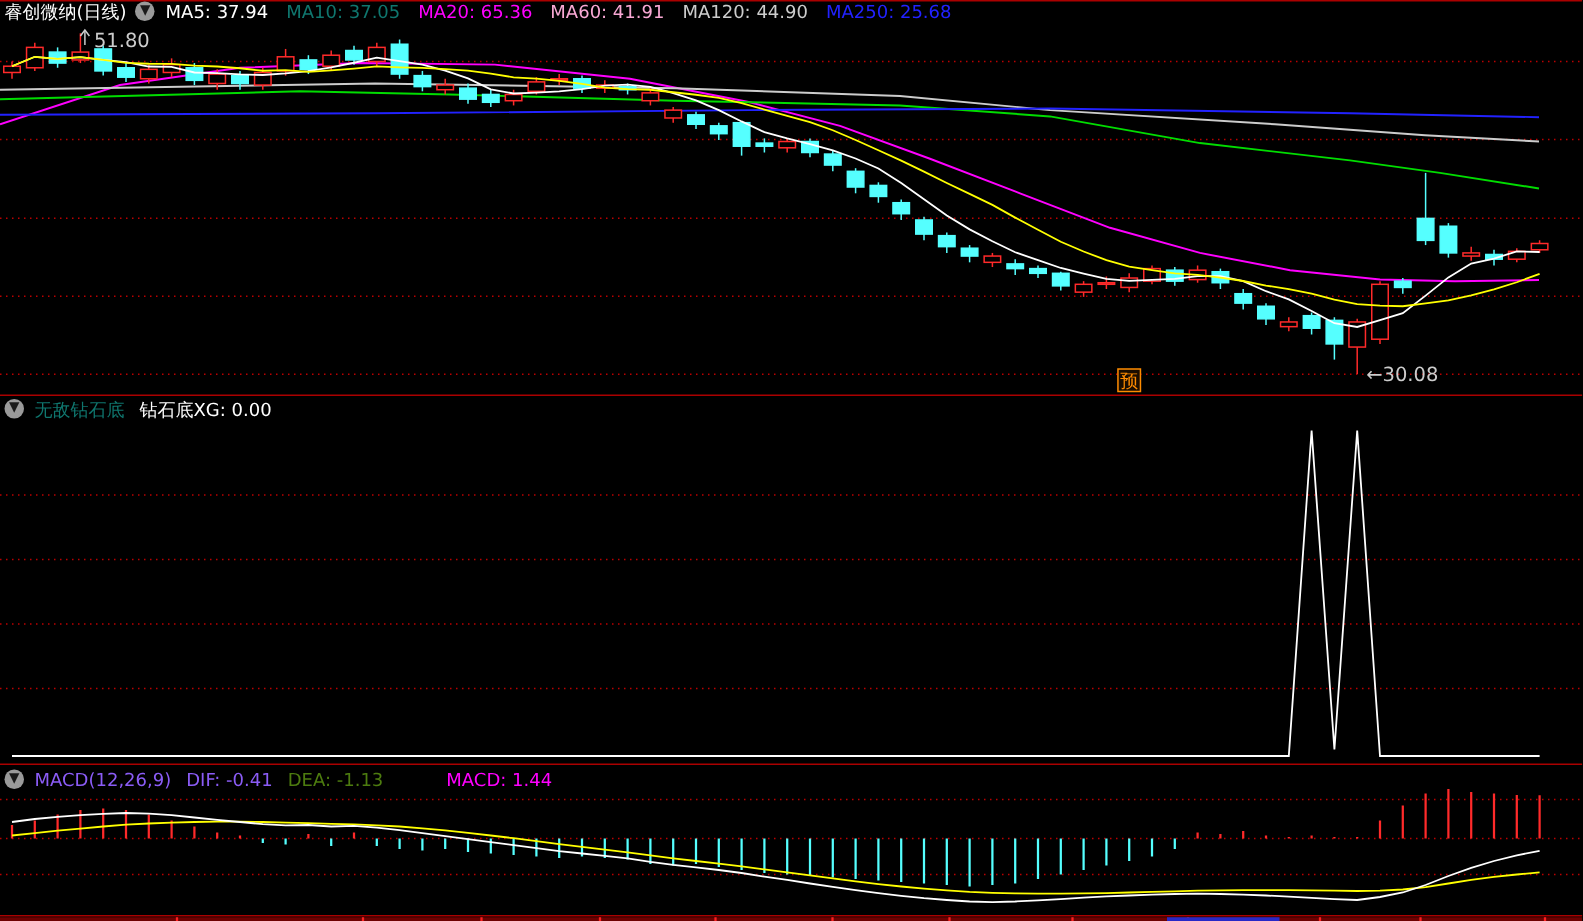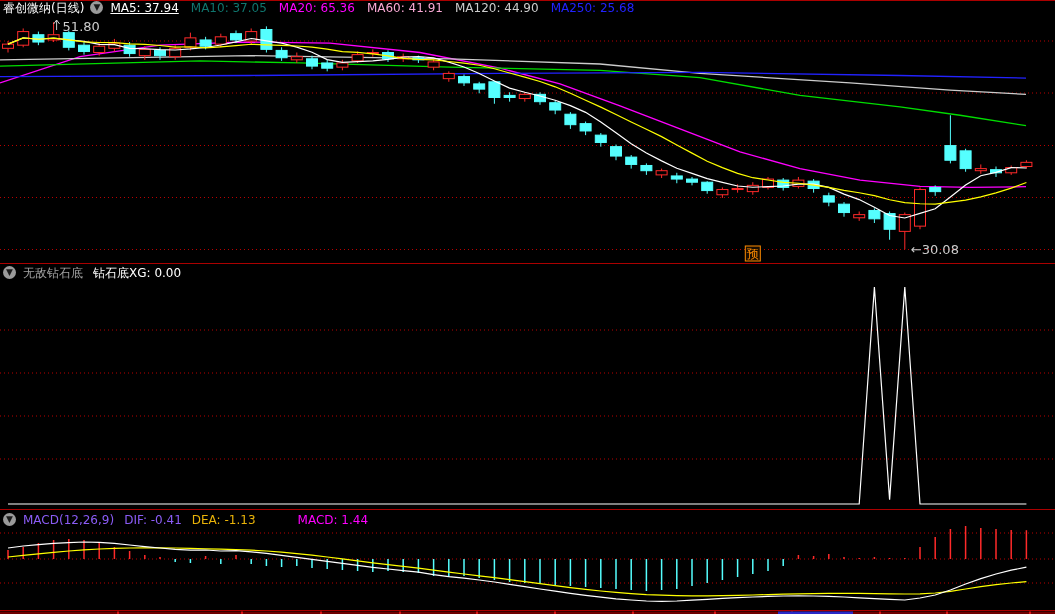--- a/index.html
+++ b/index.html
@@ -287,35 +287,35 @@
         <text x="62.599999999999994" y="31" fill="#cccccc" font-size="13px">51.80</text>
         <text x="910.8" y="254" fill="#cccccc" font-size="13px">←30.08</text>
         <rect x="745.3" y="246" width="15" height="15" fill="#1a0d00" stroke="#ff8c00" stroke-width="1"></rect>
         <text x="752.8" y="258" fill="#ff8c00" font-size="12px" text-anchor="middle">预</text>
       </g>
     </svg>
 
   <div class="hdr hdr1">
     <span class="title">睿创微纳(日线)</span>
     <span class="cicon">▼</span>
-    <span class="malbl" style="color: rgb(255, 255, 255); text-decoration: underline;">MA5: 37.94</span>
+    <span class="malbl" style="color: rgb(255, 255, 255);">MA5: 37.94</span>
     <span class="malbl" style="color: #0f766e;">MA10: 37.05</span>
     <span class="malbl" style="color: rgb(255, 0, 255);">MA20: 65.36</span>
     <span class="malbl" style="color: #f9a8d4;">MA60: 41.91</span>
     <span class="malbl" style="color: rgb(204, 204, 204);">MA120: 44.90</span>
     <span class="malbl" style="color: rgb(34, 34, 255);">MA250: 25.68</span>
   </div>
 
   <div class="hdr hdr2">
     <span class="cicon">▼</span>
-    <span class="plbl" style="color: #a3a3a3;">无敌钻石底</span>
+    <span class="plbl" style="color: #0f766e;">无敌钻石底</span>
     <span class="plbl" style="color: rgb(255, 255, 255);">钻石底XG: 0.00</span>
   </div>
 
   <div class="hdr hdr3">
     <span class="cicon">▼</span>
     <span class="plbl" style="color: #8b5cf6;">MACD(12,26,9)</span>
     <span class="plbl" style="color: #8b5cf6;">DIF: -0.41</span>
-    <span class="plbl" style="color: #eab308;">DEA: -1.13</span>
+    <span class="plbl" style="color: #4d7c0f;">DEA: -1.13</span>
     <span class="plbl" style="color: rgb(255, 0, 255); margin-left: 32px;">MACD: 1.44</span>
   </div>
 
 </div>
 
 </body></html>

